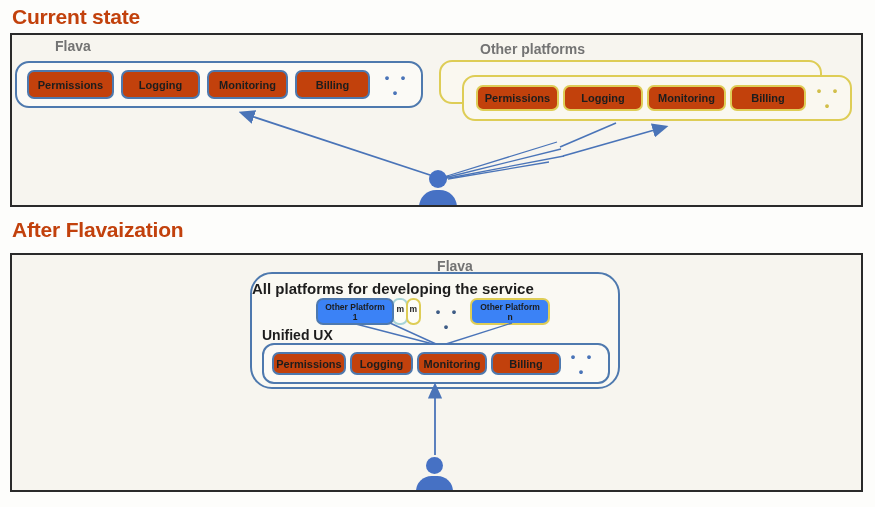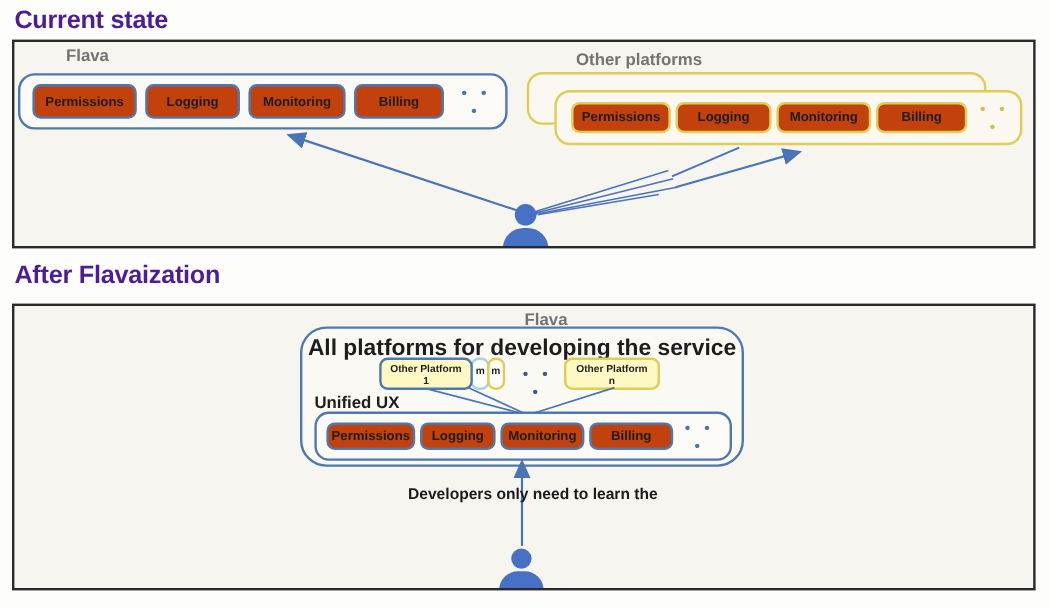--- a/index.html
+++ b/index.html
@@ -2,40 +2,40 @@
 <html><head>
 <meta charset="utf-8">
 <style>
   :root{
     --blue:#4e79ae; --arrow:#4a74b8; --yellow:#decd56; --teal:#a8d4d8;
     --person:#4671c4; --panelbg:#f7f5ef; --ink:#1d1d1d;
   }
   *{margin:0;padding:0;box-sizing:border-box;}
   body{background:#ffffff;font-family:"Liberation Sans",sans-serif;color:var(--ink);}
   .stage{position:relative;width:875px;height:507px;background:#fdfdfb;overflow:hidden;}
-  .h-title{position:absolute;font-size:21px;font-weight:bold;color:#4c1d95;letter-spacing:-0.2px;}
+  .h-title{position:absolute;font-size:21px;font-weight:bold;color:#c2410c;letter-spacing:-0.2px;}
   .panel{position:absolute;left:10px;width:853px;background:var(--panelbg);border:2px solid #2a2a2a;overflow:hidden;}
   .panel-top{top:33px;height:174px;}
   .panel-bottom{top:253px;height:239px;}
   .lbl{position:absolute;font-weight:bold;font-size:14px;color:#737373;padding-left:40px;}
   .round-box{position:absolute;border:2px solid var(--blue);border-radius:14px;background:#fbfaf6;}
   .chip-row{display:flex;align-items:center;height:100%;}
   .chip{border:2px solid var(--blue);border-radius:7px;background:#c2410c;
         display:flex;align-items:center;justify-content:center;
         font-size:11px;font-weight:bold;color:var(--ink);flex:0 0 auto;}
   .chip.yl{border-color:var(--yellow);}
   .dots{font-size:13px;font-weight:bold;color:var(--arrow);letter-spacing:4px;text-align:center;flex:0 0 auto;}
   .dots.yl{color:#d2bf4a;}
   .card-yl{position:absolute;border:2px solid var(--yellow);border-radius:13px;background:#faf8f0;}
   .note{position:absolute;font-size:13px;font-weight:bold;line-height:15.5px;color:#1a1a1a;}
   .svg-overlay{position:absolute;left:0;top:0;pointer-events:none;}
   .person{position:absolute;}
   .person .head{position:absolute;background:var(--person);border-radius:50%;}
   .person .body{position:absolute;background:var(--person);border-radius:18px 18px 5px 5px;}
-  .mini-box{position:absolute;border:2px solid var(--blue);border-radius:7px;background:#fef9c3;
+  .mini-box{position:absolute;border:2px solid var(--blue);border-radius:7px;background:#3b82f6;
             font-size:8.5px;font-weight:bold;line-height:10px;text-align:center;
             display:flex;flex-direction:column;justify-content:center;}
   .sliver{position:absolute;border:2px solid var(--teal);border-radius:7px;background:#fdfdf8;
           font-size:8.5px;font-weight:bold;display:flex;justify-content:flex-end;
           align-items:flex-start;padding:4px 2px 0 0;overflow:hidden;}
 </style>
 </head>
 <body>
 
 <div class="stage">
@@ -92,21 +92,21 @@
   </div>
 
   <div class="h-title" style="left:12px;top:218px;">After Flavaization</div>
 
   <div class="panel panel-bottom">
 
     <div class="lbl" style="left:238px;top:3px;width:370px;text-align:center;">Flava</div>
 
     <div class="round-box" style="left:238px;top:17px;width:370px;height:117px;border-radius:22px;background:#faf9f3;">
 
-      <div style="position:absolute;left:0;top:6px;width:100%;text-align:center;font-size:19px;font-weight:bold;">All platforms for developing the service</div>
+      <div style="position:absolute;left:0;top:6px;width:100%;font-size:15px;font-weight:bold;">All platforms for developing the service</div>
 
       <div class="sliver" style="left:140px;top:24px;width:16px;height:27px;">m</div>
       <div class="sliver" style="left:154px;top:24px;width:15px;height:27px;border-color:var(--yellow);">m</div>
       <div class="mini-box" style="left:64px;top:24px;width:78px;height:27px;z-index:2;">
         <span>Other Platform</span>
         <span>1</span>
       </div>
       <div class="dots" style="position:absolute;left:176px;top:30px;width:40px;color:#3f5d86;">• • •</div>
       <div class="mini-box" style="left:218px;top:24px;width:80px;height:27px;border-color:var(--yellow);">
         <span>Other Platform</span>
@@ -132,21 +132,20 @@
           <path d="M0,0 L9,4 L0,8 z" fill="#4a74b8"></path>
         </marker>
       </defs>
       <line x1="340" y1="68" x2="421" y2="89" stroke="#4a74b8" stroke-width="1.4"></line>
       <line x1="378" y1="68" x2="424" y2="89" stroke="#4a74b8" stroke-width="1.4"></line>
       <line x1="500" y1="68" x2="434" y2="89" stroke="#4a74b8" stroke-width="1.4"></line>
       <line x1="423" y1="200" x2="423" y2="131" stroke="#4a74b8" stroke-width="1.8" marker-end="url(#ah2)"></line>
     </svg>
 
     <div class="note" style="left:328px;top:149px;width:250px;text-align:left;">
-      <div>Developers only need to learn the</div>
     </div>
 
     <div class="person">
       <div class="head" style="left:414px;top:202px;width:17px;height:17px;"></div>
       <div class="body" style="left:404px;top:221px;width:37px;height:20px;"></div>
     </div>
   </div>
 
 </div>
 

